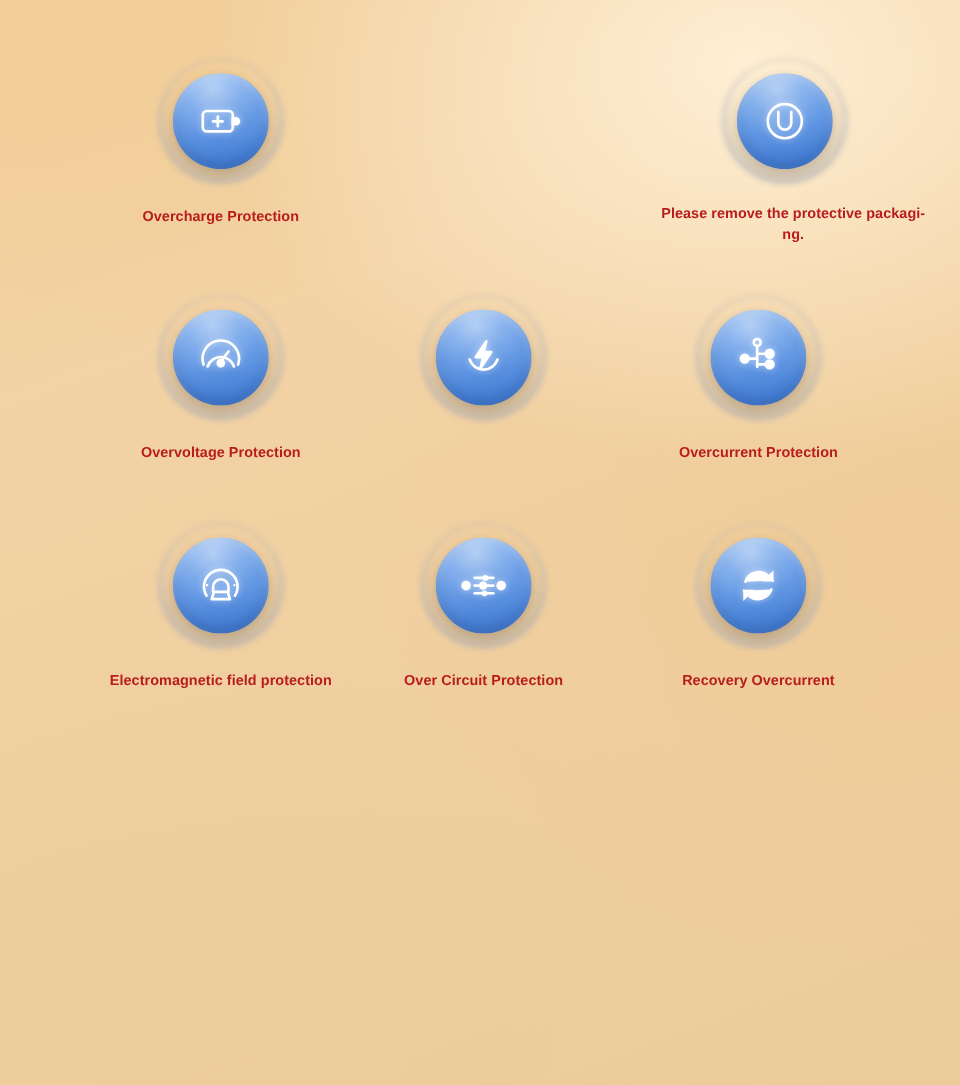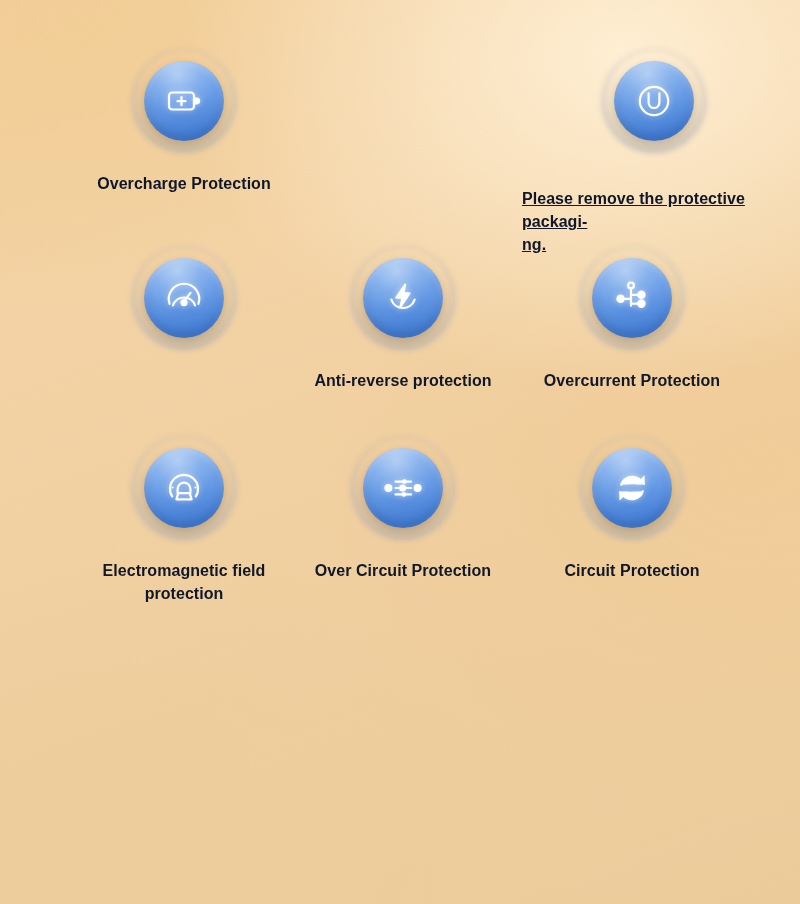--- a/index.html
+++ b/index.html
@@ -138,31 +138,30 @@
     stroke: none;
   }
   .sphere svg .solid-stroke {
     fill: #ffffff;
     stroke: #ffffff;
   }
 
   
   .label {
     margin-top: 18px;
-    font-size: 16px;
+    font-size: 12px;
     font-weight: bold;
-    color: #0f172a;
+    color: #b91c1c;
     line-height: 1.45;
     letter-spacing: 0.05px;
   }
   .cell.col2.row0 .label {
-    text-align: left;
+    text-align: center;
     padding-left: 14px;
-    margin-top: 33px;
-    text-decoration: underline;
+    margin-top: 16px;
   }
 </style>
 </head>
 <body>
 
 <div id="bg-layer"></div>
 
 <div id="page">
   <div class="grid" id="grid">
       <div class="cell col0 row0">
@@ -193,31 +192,31 @@
         <div class="badge">
           <div class="sphere">
             <svg width="44" height="44" viewBox="0 0 44 44">
               <path d="M7.6 27.8a15.2 15.2 0 1 1 28.8 0"></path>
               <path d="M11 29.4a11.6 11.6 0 0 1 22 0"></path>
               <path d="M28.5 16.8 22.4 24.7"></path>
               <circle cx="22" cy="26.6" r="2.5" class="solid-stroke"></circle>
             </svg>
           </div>
         </div>
+        <div class="label">Overvoltage Protection</div>
       </div>
       <div class="cell col1 row1">
         <div class="badge">
           <div class="sphere">
             <svg width="44" height="44" viewBox="0 0 44 44">
               <path d="M24.2 8.5 15.4 21.6h6.2l-2.2 9.2 9-13.4h-6.3z" class="solid-stroke"></path>
               <path d="M10.4 23.6a12.2 12.2 0 0 0 23.2 0"></path>
             </svg>
           </div>
         </div>
-        <div class="label">Anti-reverse protection</div>
       </div>
       <div class="cell col0 row2">
         <div class="badge">
           <div class="sphere">
             <svg width="46" height="46" viewBox="0 0 46 46">
               <path d="M34.8 31.4a14 14 0 1 0-23.6 0"></path>
               <path d="M16.6 28.2v-4.1a6.4 6.4 0 0 1 12.8 0v4.1"></path>
               <path d="M15.4 34.3h15.2l-1.9-6.1H17.3z"></path>
               <circle cx="11.6" cy="22.6" r="1" class="solid"></circle>
               <circle cx="34.4" cy="22.6" r="1" class="solid"></circle>
@@ -264,16 +263,16 @@
         <div class="badge">
           <div class="sphere">
             <svg width="44" height="44" viewBox="0 0 44 44">
               <path d="M11.2 18.8a11.6 11.6 0 0 1 19.2-4.6l3.6 3.6" class="solid-stroke"></path>
               <path d="M34.6 9.2v9.4h-9.4z" class="solid"></path>
               <path d="M32.8 25.2a11.6 11.6 0 0 1-19.2 4.6l-3.6-3.6" class="solid-stroke"></path>
               <path d="M9.4 34.8v-9.4h9.4z" class="solid"></path>
             </svg>
           </div>
         </div>
-        <div class="label">Circuit Protection</div>
+        <div class="label">Recovery Overcurrent</div>
       </div>
     </div>
 </div>
 
 </body></html>

